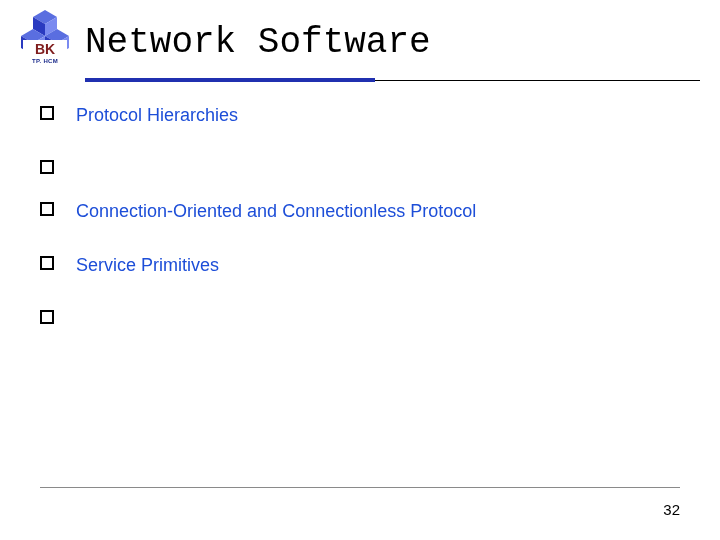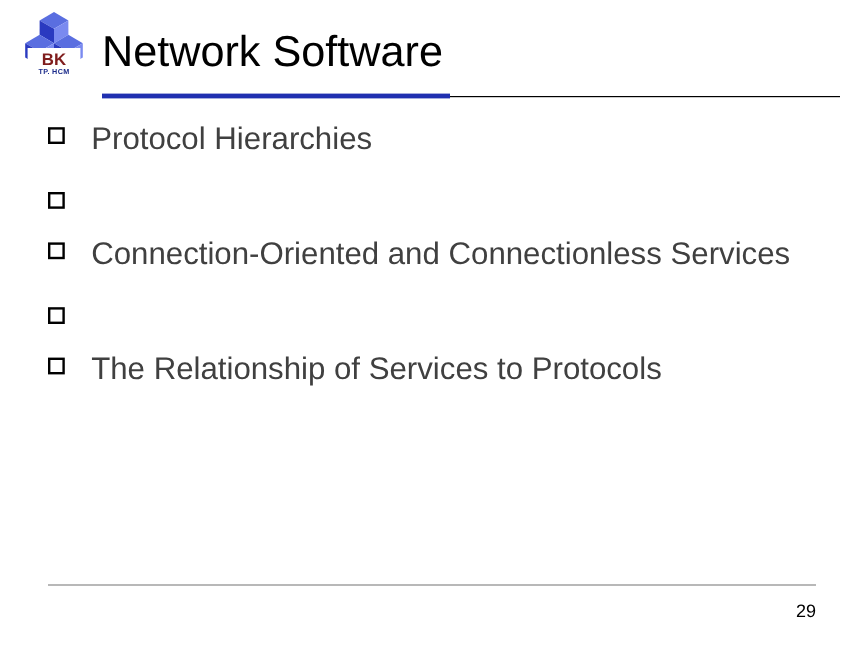--- a/index.html
+++ b/index.html
@@ -45,20 +45,21 @@
     color: #1a2a8a;
     letter-spacing: 0.3px;
   }
   .title {
     position: absolute;
     top: 22px;
     left: 85px;
     font-size: 36px;
     font-weight: normal;
     color: #000;
+    font-family: Liberation Mono, monospace;
   }
   .title-rule {
     position: absolute;
     top: 78px;
     left: 85px;
     right: 20px;
     height: 0;
   }
   .title-rule .blue {
     position: absolute;
@@ -88,23 +89,23 @@
   .bullet {
     width: 14px;
     height: 14px;
     border: 2px solid #000;
     box-sizing: border-box;
     margin-top: 8px;
     margin-right: 22px;
     flex: 0 0 auto;
   }
   .item-text {
-    font-size: 26px;
+    font-size: 18px;
     line-height: 34px;
-    color: #404040;
+    color: #1d4ed8;
   }
   .footer-rule {
     position: absolute;
     bottom: 52px;
     left: 40px;
     right: 40px;
     border-top: 1px solid #8a8a8a;
   }
   .page-num {
     position: absolute;
@@ -148,26 +149,26 @@
 <div class="content">
   <div class="item">
     <div class="bullet"></div>
     <div class="item-text">Protocol Hierarchies</div>
   </div>
   <div class="item">
     <div class="bullet"></div>
   </div>
   <div class="item">
     <div class="bullet"></div>
-    <div class="item-text">Connection-Oriented and Connectionless Services</div>
+    <div class="item-text">Connection-Oriented and Connectionless Protocol</div>
   </div>
   <div class="item">
     <div class="bullet"></div>
+    <div class="item-text">Service Primitives</div>
   </div>
   <div class="item">
     <div class="bullet"></div>
-    <div class="item-text">The Relationship of Services to Protocols</div>
   </div>
 </div>
 
 <div class="footer-rule"></div>
 
-<div class="page-num">29</div>
+<div class="page-num">32</div>
 
 </body></html>

